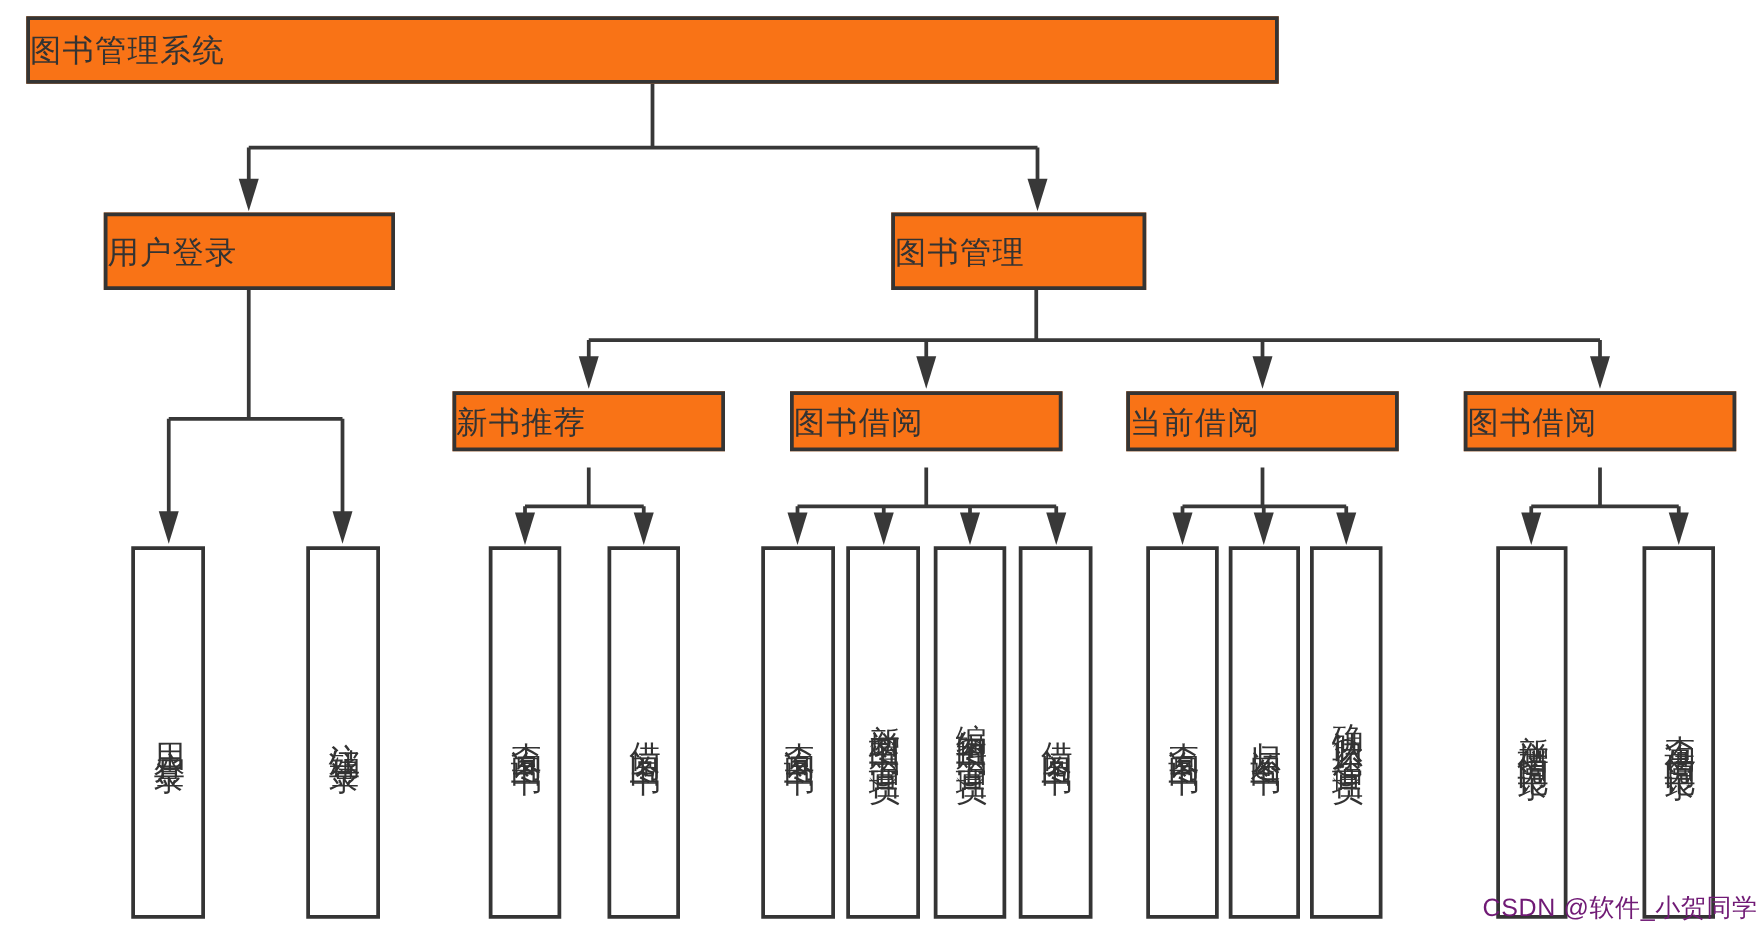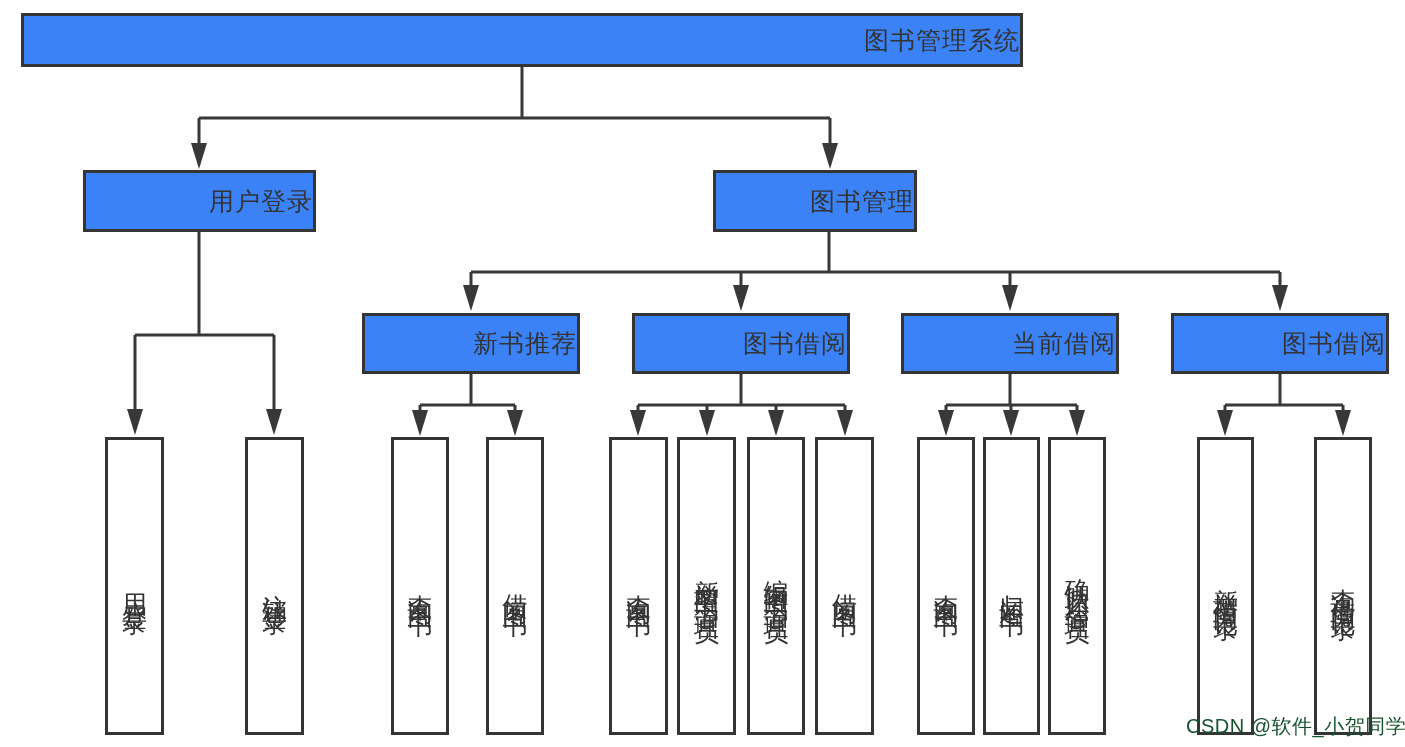--- a/index.html
+++ b/index.html
@@ -17,24 +17,24 @@
   .wires{
     position:absolute;
     left:0;top:0;
     width:1405px;height:747px;
     pointer-events:none;
   }
   .node{
     position:absolute;
     box-sizing:border-box;
     border:3px solid #343434;
-    background:#3b82f6;
+    background:#f97316;
     display:flex;
     align-items:center;
-    justify-content:flex-end;
+    justify-content:flex-start;
     color:#333333;
   }
   .hlabel{
     font-size:25px;
     letter-spacing:1px;
     white-space:nowrap;
     color:#333333;
   }
   .vnode{
     position:absolute;
@@ -54,21 +54,21 @@
     font-size:25px;
     letter-spacing:6px;
     line-height:1;
     white-space:nowrap;
     color:#333333;
   }
   
   .root-box   {left:21px;  top:13px;  width:1002px; height:54px;}
   .l1-login   {left:83px;  top:170px; width:233px;  height:62px;}
   .l1-mgmt    {left:713px; top:170px; width:204px;  height:62px;}
-  .l2         {top:313px;  height:61px; width:218px;}
+  .l2         {top:313px;  height:48px; width:218px;}
   .l2-rec     {left:362px;}
   .l2-borrow  {left:632px;}
   .l2-current {left:901px;}
   .l2-records {left:1171px;}
   
   .leaf-login-user   {left:105px;  width:59px;}
   .leaf-login-logout {left:245px;  width:59px;}
   .leaf-rec-query    {left:391px;  width:58px;}
   .leaf-rec-borrow   {left:486px;  width:58px;}
   .leaf-bb-query     {left:609px;  width:59px;}
@@ -79,21 +79,21 @@
   .leaf-cb-return    {left:983px;  width:57px;}
   .leaf-cb-confirm   {left:1048px; width:58px;}
   .leaf-br-add       {left:1197px; width:57px;}
   .leaf-br-query     {left:1314px; width:58px;}
   .watermark{
     position:absolute;
     left:1186px;
     top:713px;
     font-size:20px;
     letter-spacing:0.5px;
-    color:#14532d;
+    color:#701a75;
     white-space:nowrap;
   }
 </style>
 </head>
 <body>
 
 <div class="canvas">
 
   <svg class="wires" viewBox="0 0 1405 747">
     <g stroke="#383838" stroke-width="3" fill="none">

